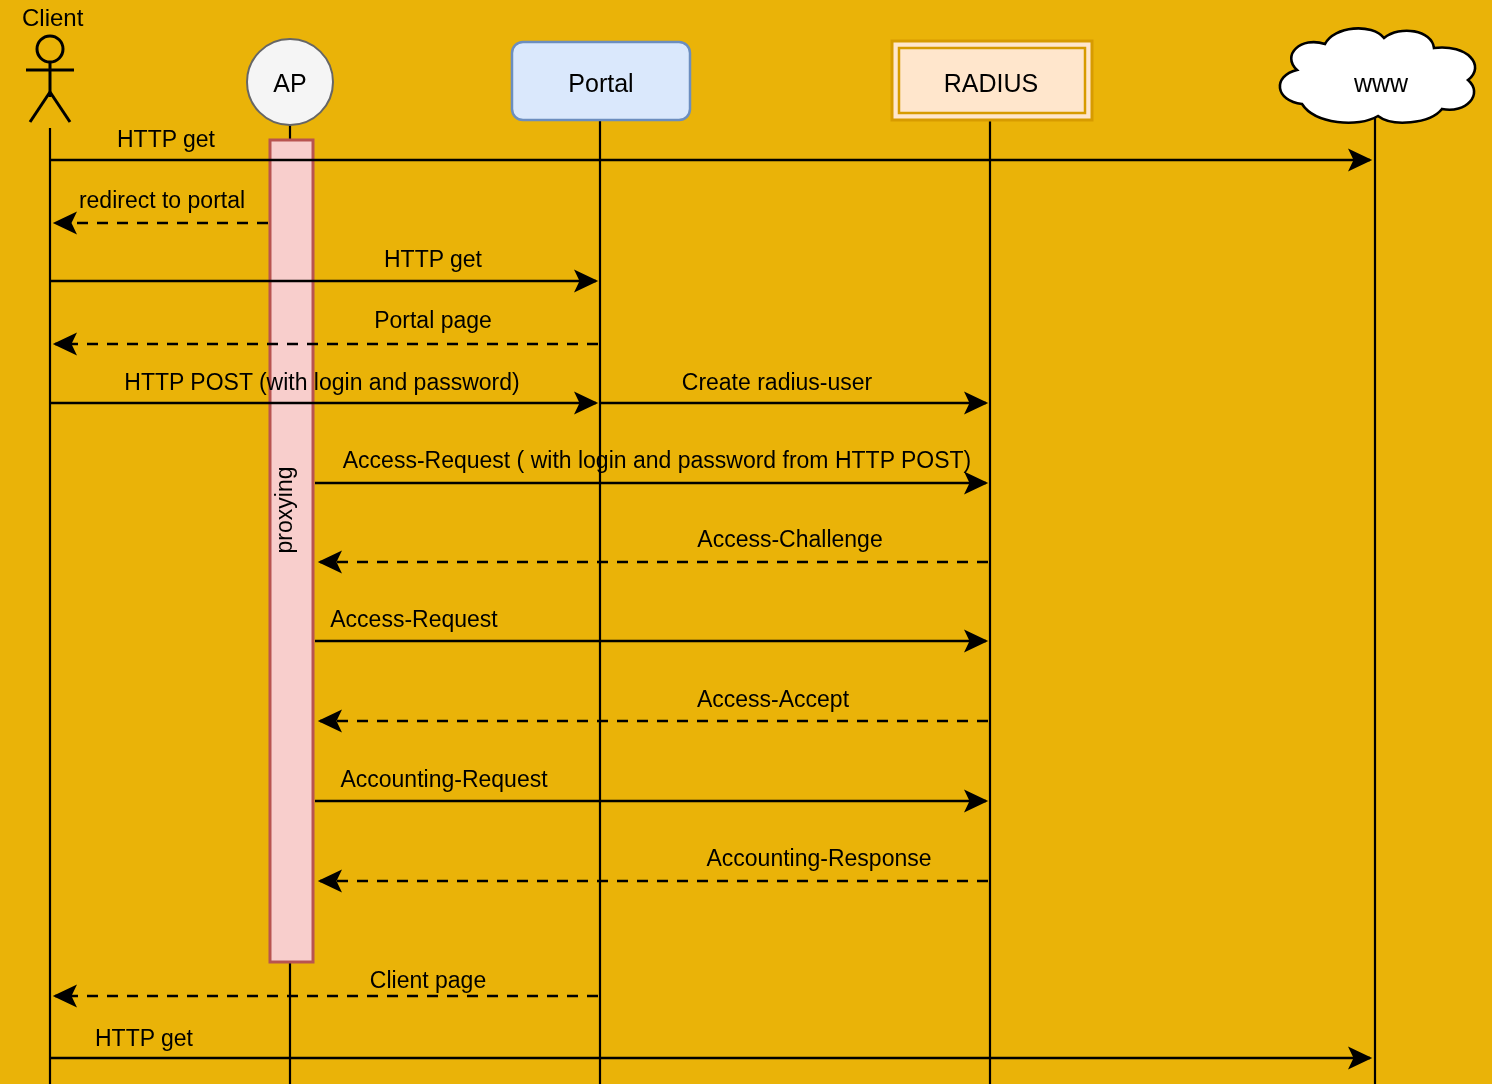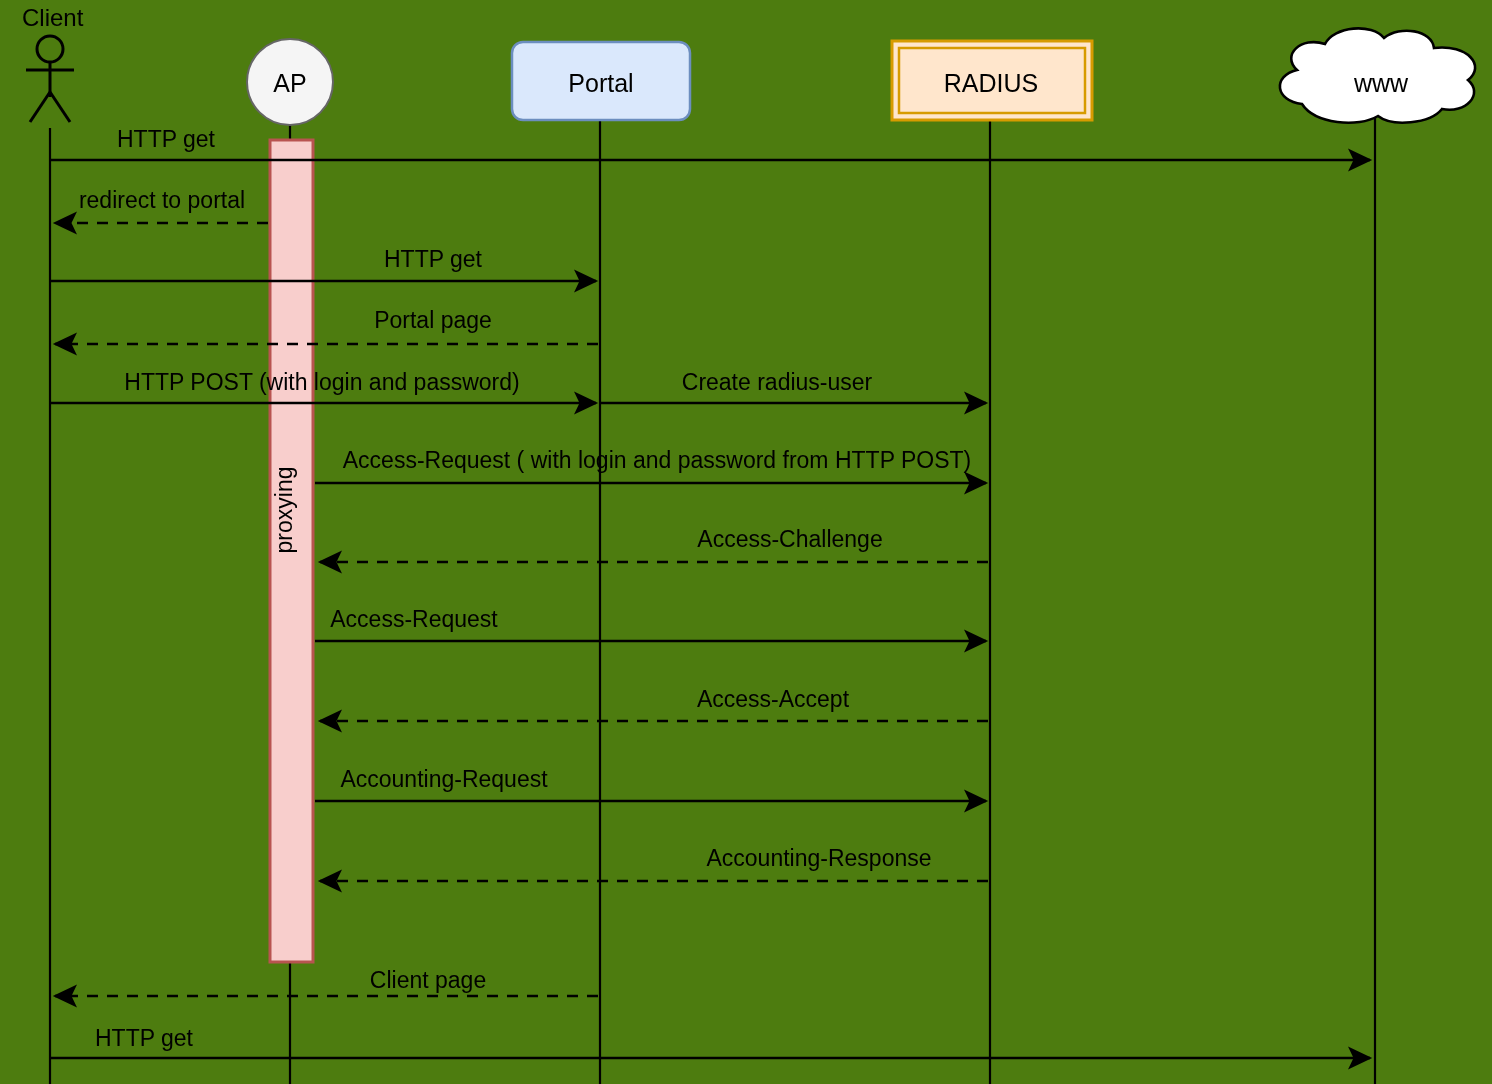--- a/index.html
+++ b/index.html
@@ -4,21 +4,21 @@
 <style>
   html, body {
     margin: 0;
     padding: 0;
     background: #ffffff;
   }
   #diagram-root {
     position: relative;
     width: 1492px;
     height: 1084px;
-    background: #4d7c0f;
+    background: #eab308;
     font-family: "Liberation Sans", sans-serif;
     overflow: hidden;
   }
   svg#seq {
     display: block;
     width: 1492px;
     height: 1084px;
   }
   .lbl {
     font-family: "Liberation Sans", sans-serif;

